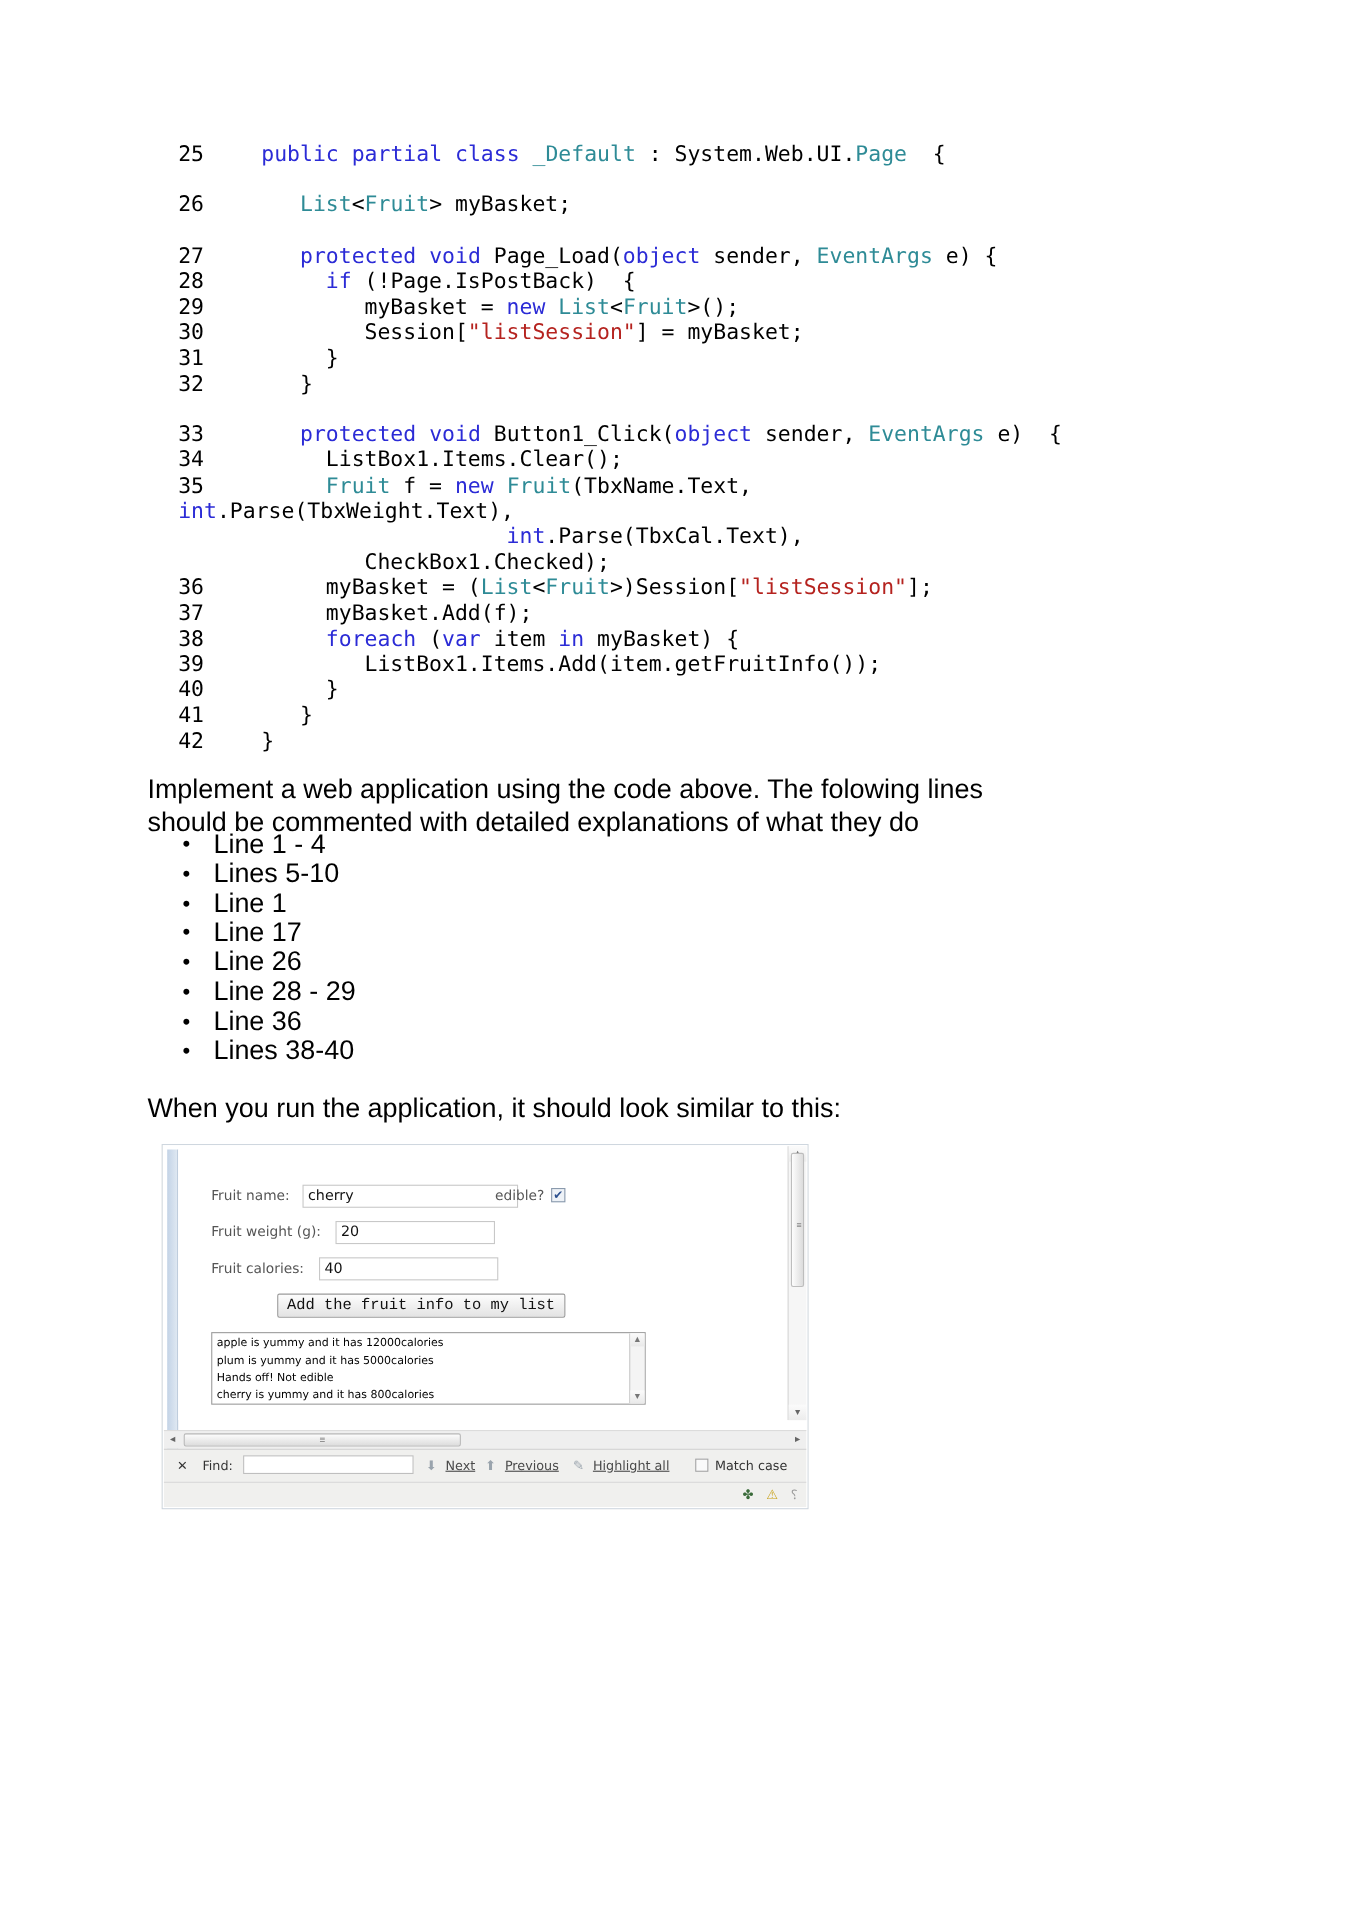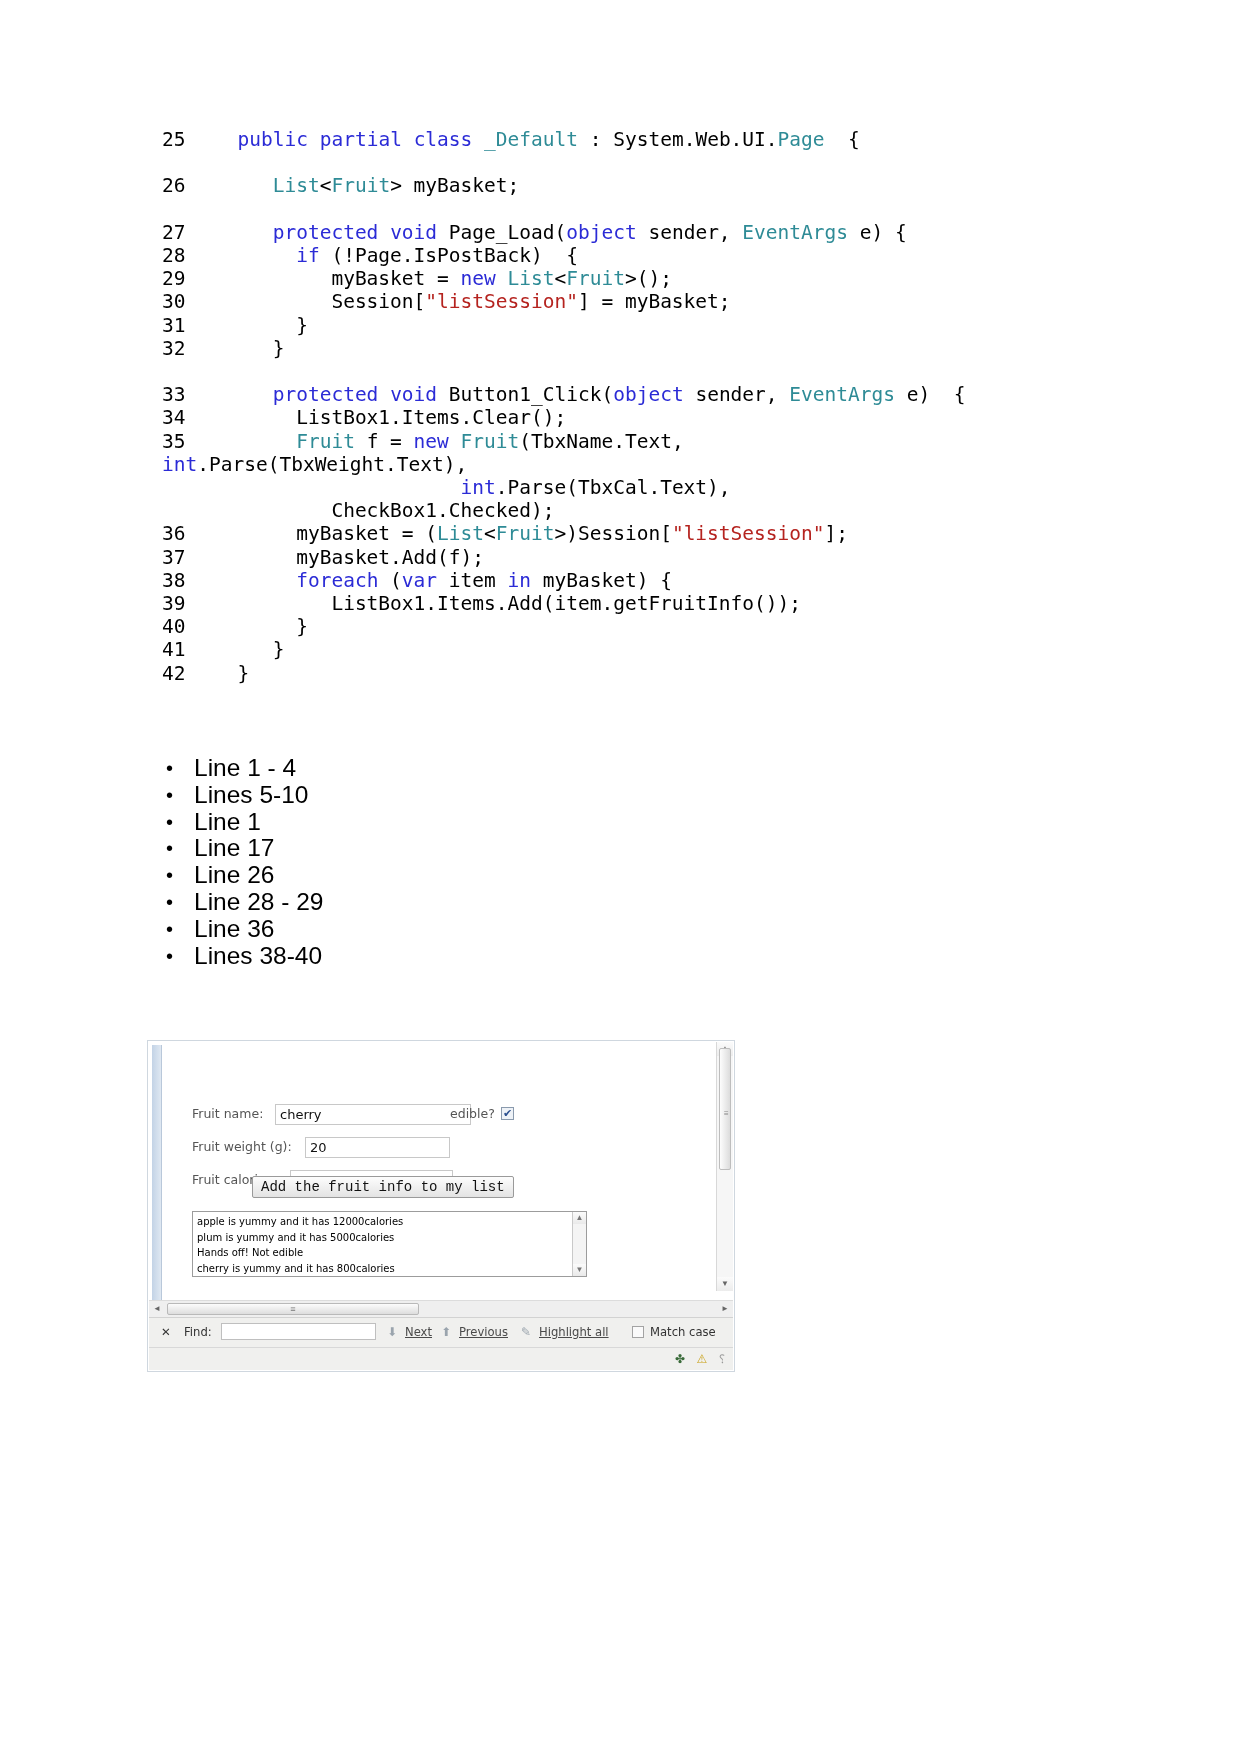--- a/index.html
+++ b/index.html
@@ -76,21 +76,21 @@
   .left-edge{
     position:absolute; left:4px; top:4px; width:9px; height:290px;
     background:linear-gradient(to right,#c3d3e6,#dfe8f2);
     border-right:1px solid #b9c8da;
   }
   .content-area{
     position:absolute; left:14px; top:4px; right:28px; bottom:80px;
     background:#fff;
   }
 
-  .form-row{ position:absolute; height:24px;margin-top:27px; }
+  .form-row{ position:absolute; height:24px; }
   .flabel{
     position:absolute; left:0; top:2px;
     font-family:"DejaVu Sans","Liberation Sans",sans-serif;
     font-size:12.5px; color:#555; white-space:nowrap;
   }
   .finput{
     position:absolute; top:0;
     height:21px; box-sizing:border-box;
     border:1px solid #c8c8c8; background:#fff;
     font-family:"DejaVu Sans","Liberation Sans",sans-serif;
@@ -212,32 +212,34 @@
     font-size:12px; line-height:16px; text-align:center;
   }
 </style>
 </head>
 <body>
 
 <div class="page">
 
   <div class="code-block" id="code-block"><span class="cl"><span class="ln">25</span><span>  </span><span class="kw">public</span><span> </span><span class="kw">partial</span><span> </span><span class="kw">class</span><span> </span><span class="ty">_Default</span><span> : System.Web.UI.</span><span class="ty">Page</span><span>  {</span></span><span class="gap"></span><span class="cl"><span class="ln">26</span><span>     </span><span class="ty">List</span><span>&lt;</span><span class="ty">Fruit</span><span>&gt; myBasket;</span></span><span class="gap"></span><span class="cl"><span class="ln">27</span><span>     </span><span class="kw">protected</span><span> </span><span class="kw">void</span><span> Page_Load(</span><span class="kw">object</span><span> sender, </span><span class="ty">EventArgs</span><span> e) {</span></span><span class="cl"><span class="ln">28</span><span>       </span><span class="kw">if</span><span> (!Page.IsPostBack)  {</span></span><span class="cl"><span class="ln">29</span><span>          myBasket = </span><span class="kw">new</span><span> </span><span class="ty">List</span><span>&lt;</span><span class="ty">Fruit</span><span>&gt;();</span></span><span class="cl"><span class="ln">30</span><span>          Session[</span><span class="st">"listSession"</span><span>] = myBasket;</span></span><span class="cl"><span class="ln">31</span><span>       }</span></span><span class="cl"><span class="ln">32</span><span>     }</span></span><span class="gap"></span><span class="cl"><span class="ln">33</span><span>     </span><span class="kw">protected</span><span> </span><span class="kw">void</span><span> Button1_Click(</span><span class="kw">object</span><span> sender, </span><span class="ty">EventArgs</span><span> e)  {</span></span><span class="cl"><span class="ln">34</span><span>       ListBox1.Items.Clear();</span></span><span class="cl"><span class="ln">35</span><span>       </span><span class="ty">Fruit</span><span> f = </span><span class="kw">new</span><span> </span><span class="ty">Fruit</span><span>(TbxName.Text,</span></span><span class="cl"><span class="kw">int</span><span>.Parse(TbxWeight.Text),</span></span><span class="cl"><span class="ln"></span><span>                     </span><span class="kw">int</span><span>.Parse(TbxCal.Text),</span></span><span class="cl"><span class="ln"></span><span>          CheckBox1.Checked);</span></span><span class="cl"><span class="ln">36</span><span>       myBasket = (</span><span class="ty">List</span><span>&lt;</span><span class="ty">Fruit</span><span>&gt;)Session[</span><span class="st">"listSession"</span><span>];</span></span><span class="cl"><span class="ln">37</span><span>       myBasket.Add(f);</span></span><span class="cl"><span class="ln">38</span><span>       </span><span class="kw">foreach</span><span> (</span><span class="kw">var</span><span> item </span><span class="kw">in</span><span> myBasket) {</span></span><span class="cl"><span class="ln">39</span><span>          ListBox1.Items.Add(item.getFruitInfo());</span></span><span class="cl"><span class="ln">40</span><span>       }</span></span><span class="cl"><span class="ln">41</span><span>     }</span></span><span class="cl"><span class="ln">42</span><span>  }</span></span></div>
 
+  <div class="para" id="para-implement">Implement a web application  using the code above. The folowing lines should be commented with detailed explanations of what they do</div>
 
   <ul class="bullets" id="bullet-list">
       <li><span class="bul">•</span><span>Line 1 - 4</span></li>
       <li><span class="bul">•</span><span>Lines 5-10</span></li>
       <li><span class="bul">•</span><span>Line 1</span></li>
       <li><span class="bul">•</span><span>Line 17</span></li>
       <li><span class="bul">•</span><span>Line 26</span></li>
       <li><span class="bul">•</span><span>Line 28 - 29</span></li>
       <li><span class="bul">•</span><span>Line 36</span></li>
       <li><span class="bul">•</span><span>Lines 38-40</span></li>
     </ul>
 
+  <div class="para" id="para-run">When you run the application, it  should look similar to this:</div>
 
   <div class="shot">
     <div class="shot-inner">
 
       <div class="left-edge"></div>
 
       <div class="content-area">
 
         <div class="form-row" style="left:30px; top:32px; width:330px;">
           <span class="flabel">Fruit name:</span>

